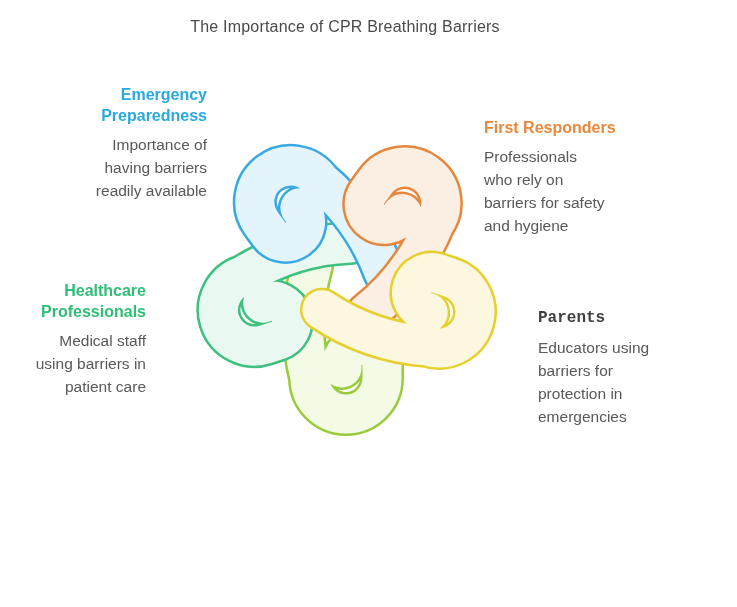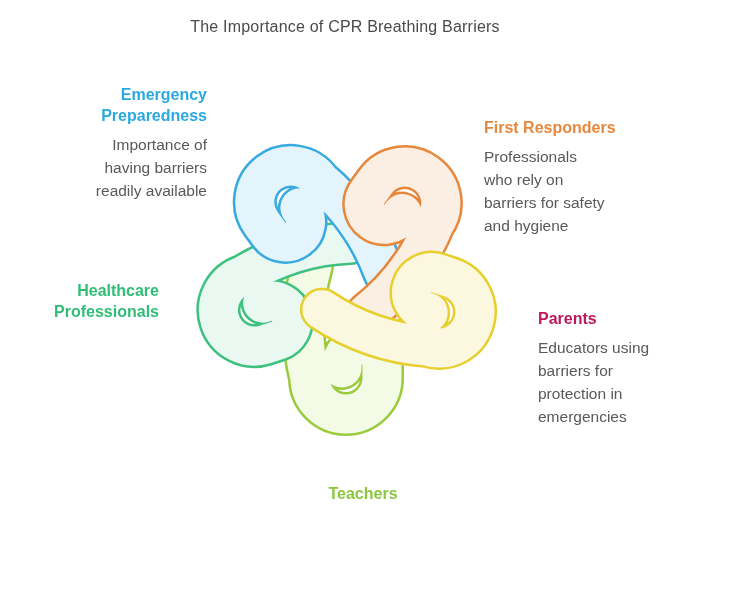--- a/index.html
+++ b/index.html
@@ -11,21 +11,21 @@
   .page-title{position:absolute;left:0;top:18px;width:690px;text-align:center;
               font-size:16px;color:#4A4A4A;letter-spacing:0.2px;}
   .section{position:absolute;color:#58595B;font-size:15.5px;line-height:23px;}
   .section .label{font-weight:bold;font-size:16px;line-height:21px;margin-bottom:7px;white-space:pre-line;}
   .section .desc{white-space:pre-line;}
   .sec-right{text-align:right;}
   .sec-left{text-align:left;}
   .sec-center{text-align:center;}
   #sec-emergency{left:17px;top:84px;width:190px;}
   #sec-first{left:484px;top:88px;width:200px;margin-top:29px;}
-  #sec-healthcare{left:19px;top:280px;width:140px;}
+  #sec-healthcare{left:6px;top:280px;width:140px;}
   #sec-parents{left:538px;top:308px;width:170px;}
   #sec-teachers{left:268px;top:483px;width:190px;}
 </style>
 </head>
 <body>
 
 <div id="canvas">
 
   <div class="page-title">The Importance of CPR Breathing Barriers</div>
 
@@ -72,27 +72,29 @@
     <div class="label" style="color: rgb(232, 136, 60);">First Responders</div>
     <div class="desc">Professionals
 who rely on
 barriers for safety
 and hygiene</div>
   </div>
 
   <div id="sec-healthcare" class="section sec-right">
     <div class="label" style="color: rgb(47, 190, 118);">Healthcare
 Professionals</div>
+    <div class="desc">Medical staff
+using barriers in
+patient care</div>
   </div>
 
   <div id="sec-parents" class="section sec-left">
-    <div class="label" style="color: #be185d;">Parents</div>
+    <div class="label" style="color: #404040; font-family: Liberation Mono, monospace;">Parents</div>
     <div class="desc">Educators using
 barriers for
 protection in
 emergencies</div>
   </div>
 
   <div id="sec-teachers" class="section sec-center">
-    <div class="label" style="color: rgb(140, 198, 63);">Teachers</div>
   </div>
 
 </div>
 
 </body></html>

